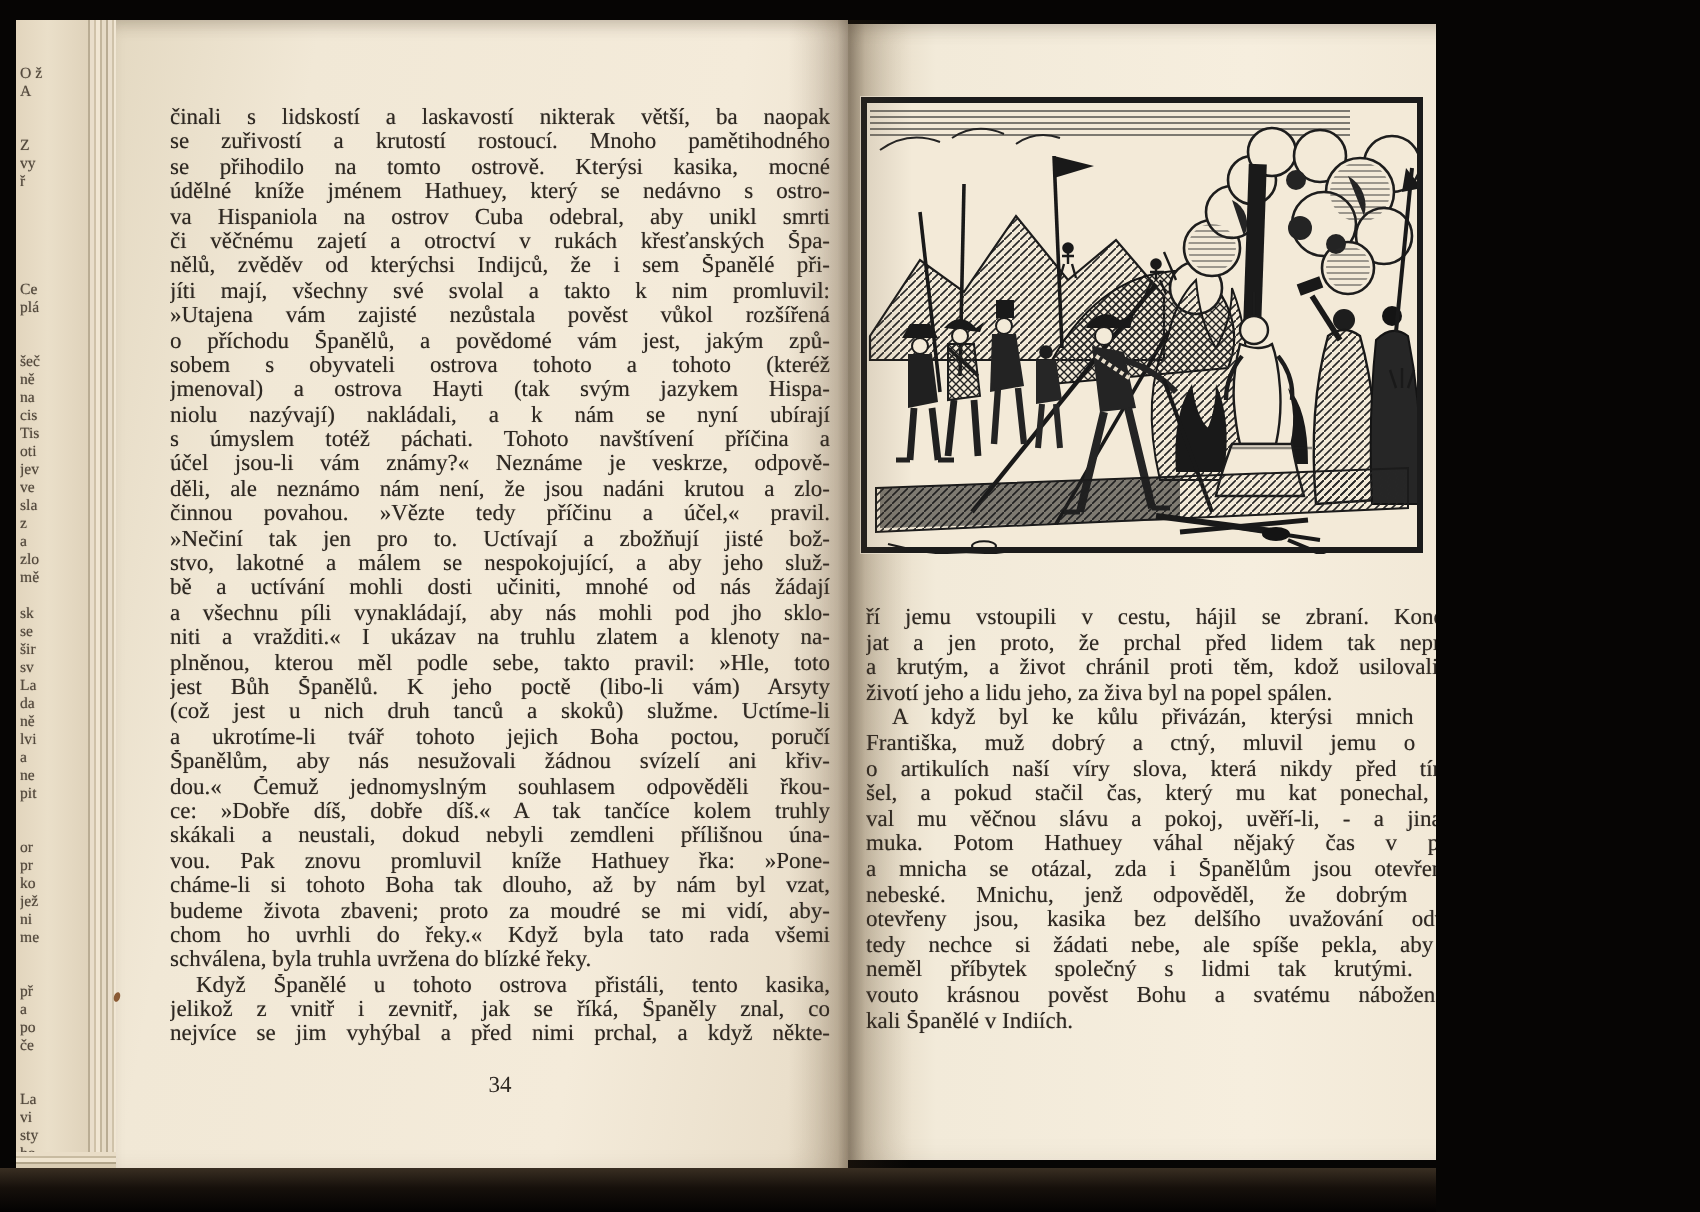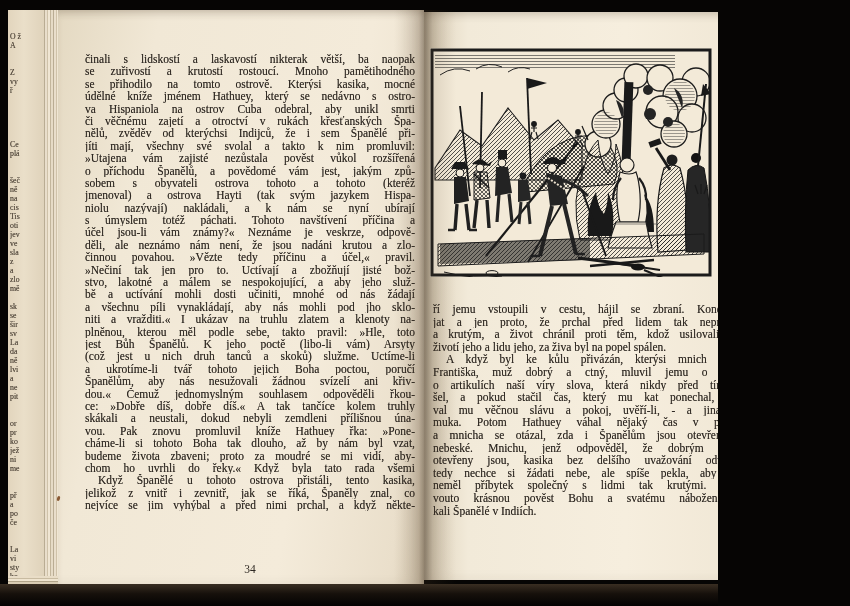--- a/index.html
+++ b/index.html
@@ -28,21 +28,21 @@
   .lt{left:27px;top:43px;width:330px;}
   .lt .line{height:12.4px;line-height:12.4px;font-size:11.5px;}
   .rt{left:9px;top:291px;width:332px;}
   .rt .line{height:12.6px;line-height:12.6px;font-size:11.5px;}
   .line{color:#2e2822;text-align:justify;text-align-last:justify;overflow:hidden;
         text-shadow:0 0 .4px rgba(46,40,34,.55);}
   .line.end{text-align-last:left;}
   .line.indent{text-indent:13px;}
 
   .pagenum{position:absolute;width:330px;text-align:center;font-size:11.5px;color:#2e2822;}
-  .pn-left{left:27px;top:553px;}
+  .pn-left{left:27px;top:527px;}
   .pn-right{left:9px;top:516px;width:332px;}
 
   
   .gutter{left:394px;top:10px;width:62px;height:574px;pointer-events:none;
     background:linear-gradient(90deg,rgba(0,0,0,0),rgba(90,68,44,.18) 40%,rgba(55,40,24,.32) 50%,rgba(90,68,44,.14) 62%,rgba(0,0,0,0));}
 
   
   .illu{left:6px;top:36px;width:282px;height:229px;}
 
   
@@ -162,20 +162,21 @@
         <div class="line">(což jest u nich druh tanců a skoků) služme. Uctíme-li</div>
         <div class="line">a ukrotíme-li tvář tohoto jejich Boha poctou, poručí</div>
         <div class="line">Španělům, aby nás nesužovali žádnou svízelí ani křiv-</div>
         <div class="line">dou.« Čemuž jednomyslným souhlasem odpověděli řkou-</div>
         <div class="line">ce: »Dobře díš, dobře díš.« A tak tančíce kolem truhly</div>
         <div class="line">skákali a neustali, dokud nebyli zemdleni přílišnou úna-</div>
         <div class="line">vou. Pak znovu promluvil kníže Hathuey řka: »Pone-</div>
         <div class="line">cháme-li si tohoto Boha tak dlouho, až by nám byl vzat,</div>
         <div class="line">budeme života zbaveni; proto za moudré se mi vidí, aby-</div>
         <div class="line">chom ho uvrhli do řeky.« Když byla tato rada všemi</div>
+        <div class="line end">schválena, byla truhla uvržena do blízké řeky.</div>
         <div class="line indent">Když Španělé u tohoto ostrova přistáli, tento kasika,</div>
         <div class="line">jelikož z vnitř i zevnitř, jak se říká, Španěly znal, co</div>
         <div class="line">nejvíce se jim vyhýbal a před nimi prchal, a když někte-</div>
       </div>
     <div class="pagenum pn-left">34</div>
   </div>
 
   <div class="abs page-right">
 
     <svg class="abs illu" viewBox="0 0 282 229" xmlns="http://www.w3.org/2000/svg">

